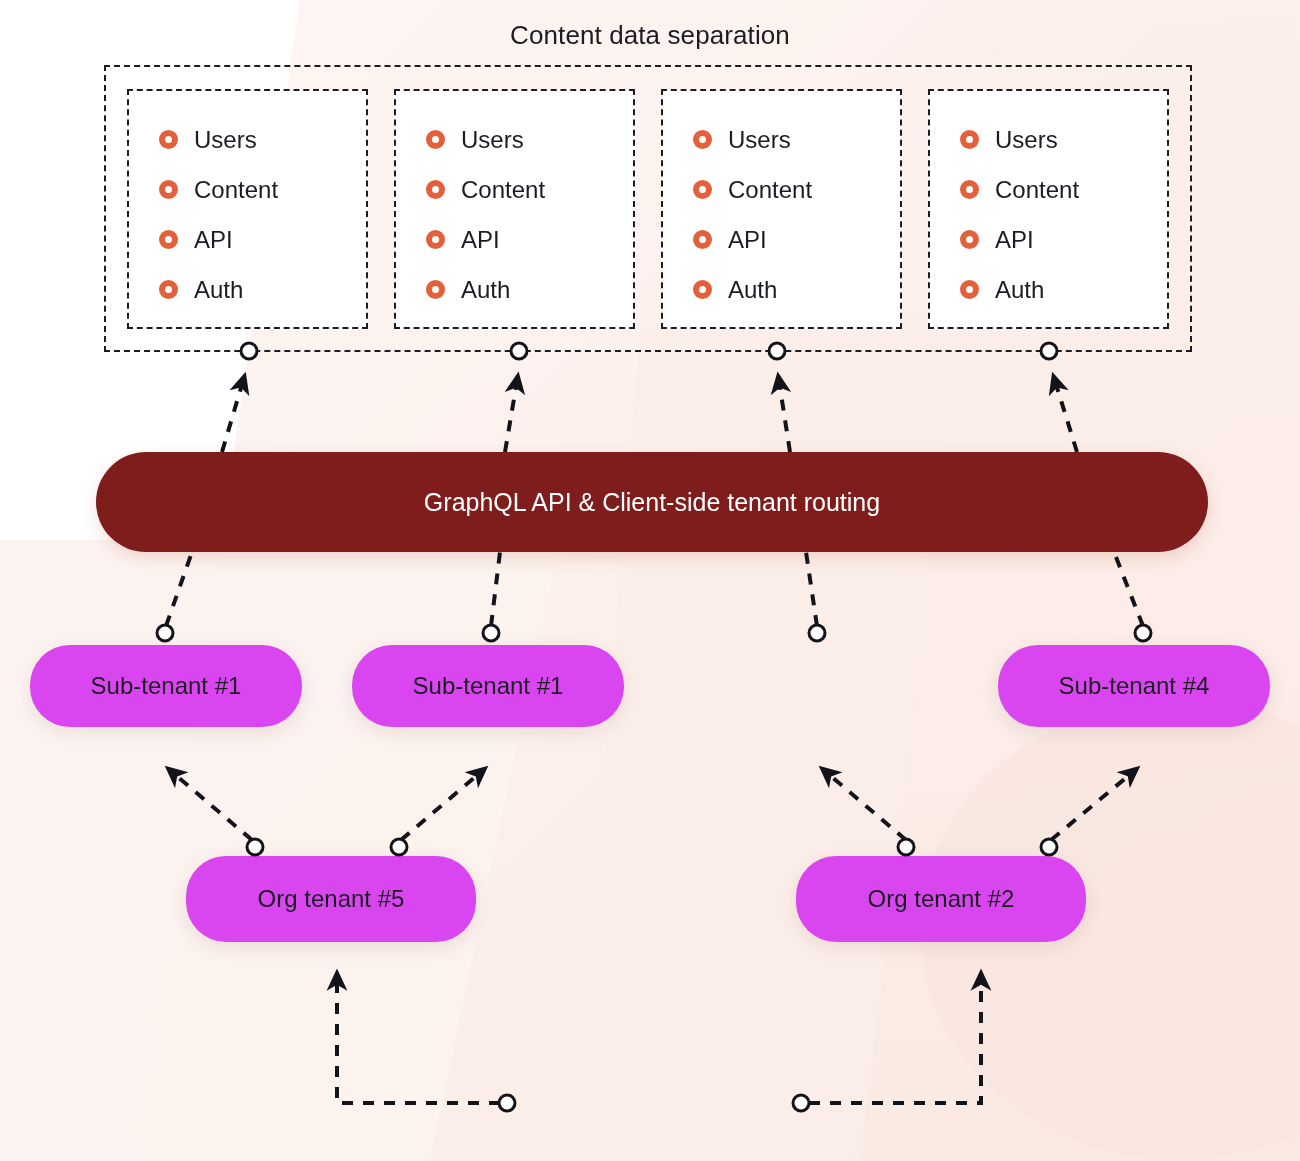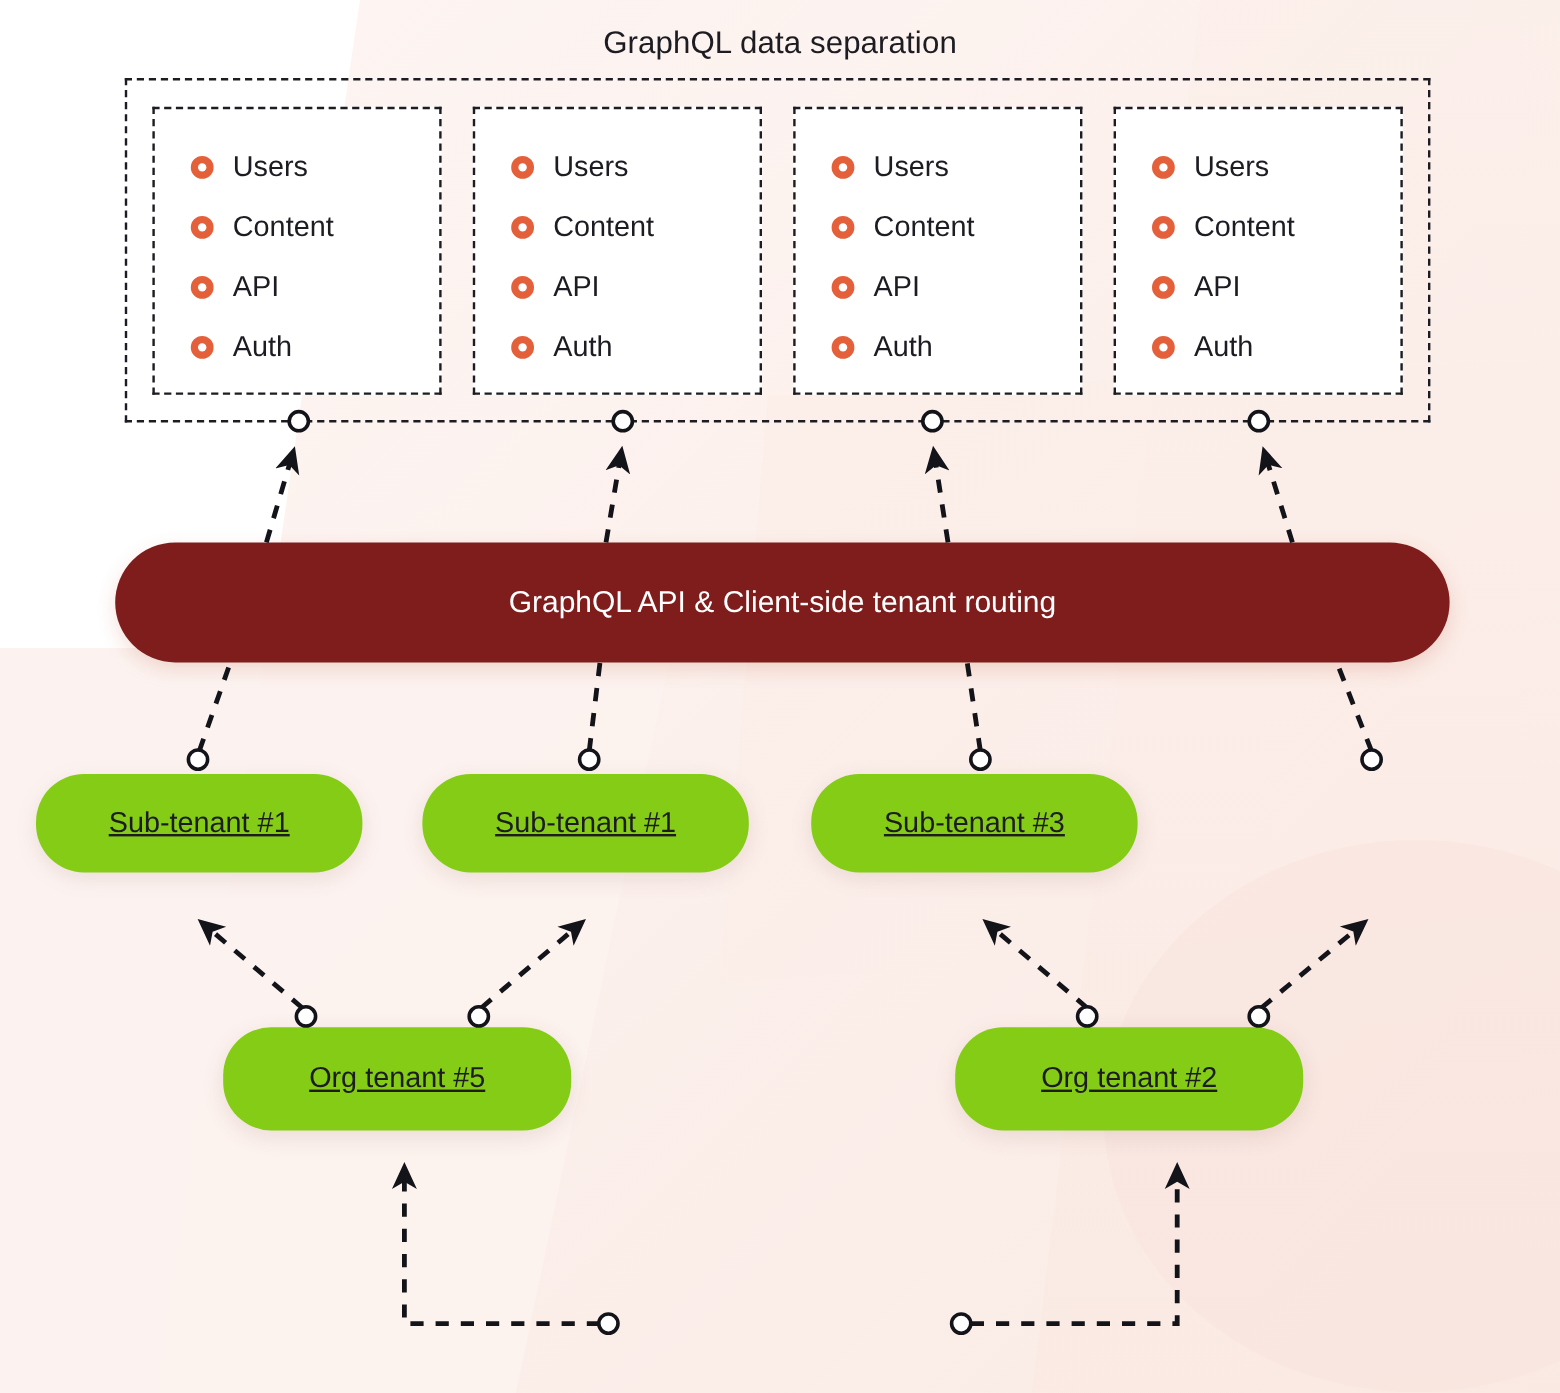--- a/index.html
+++ b/index.html
@@ -110,31 +110,30 @@
     font-size: 25px;
     display: flex;
     align-items: center;
     justify-content: center;
     z-index: 5;
     box-shadow: 0 6px 16px rgba(190, 85, 50, .18);
   }
   
   .node-pill {
     position: absolute;
-    background: #84cc16;
+    background: #d946ef;
     border-radius: 40px;
     display: flex;
     align-items: center;
     justify-content: center;
     font-size: 24px;
     color: #1c1c22;
     box-shadow: 0 5px 18px rgba(120, 80, 70, .13);
     z-index: 5;
     box-sizing: border-box;
-    text-decoration: underline;
   }
   .sub-tenant { width: 272px; height: 82px; top: 645px; }
   #sub-tenant-1 { left: 30px; }
   #sub-tenant-2 { left: 352px; }
   #sub-tenant-3 { left: 676px; }
   #sub-tenant-4 { left: 998px; }
   .org-tenant { width: 290px; height: 86px; top: 856px; }
   #org-tenant-1 { left: 186px; }
   #org-tenant-2 { left: 796px; }
   #root-tenant { width: 288px; height: 86px; top: 1060px; left: 511px; }
@@ -176,21 +175,21 @@
       </linearGradient>
     </defs>
     <rect x="0" y="0" width="1300" height="1161" fill="#ffffff"></rect>
     <polygon points="300,0 1300,0 1300,1161 130,1161" fill="url(#bgA)" opacity="0.85"></polygon>
     <polygon points="1000,0 1300,0 1300,1161 860,1161" fill="url(#bgB)" opacity="0.6"></polygon>
     <polygon points="0,540 560,540 430,1161 0,1161" fill="#FCF2EE" opacity="0.9"></polygon>
     <polygon points="640,330 1300,300 1300,760 600,820" fill="#FBEDE8" opacity="0.55"></polygon>
     <ellipse cx="1180" cy="930" rx="260" ry="230" fill="#F8E3DB" opacity="0.45"></ellipse>
   </svg>
 
-  <div id="diagram-title">GraphQL data separation</div>
+  <div id="diagram-title">Content data separation</div>
 
   <div id="separation-container">
     <div id="tenant-boxes">
 
       <div class="tenant-box">
         <div class="feature-row">
           <span class="ring-bullet"></span>
           <span class="feature-label">Users</span>
         </div>
         <div class="feature-row">
@@ -270,22 +269,22 @@
   <div id="api-bar">
     <span>GraphQL API &amp; Client-side tenant routing</span>
   </div>
 
   <div class="node-pill sub-tenant" id="sub-tenant-1">
     <span>Sub-tenant #1</span>
   </div>
   <div class="node-pill sub-tenant" id="sub-tenant-2">
     <span>Sub-tenant #1</span>
   </div>
-  <div class="node-pill sub-tenant" id="sub-tenant-3">
-    <span>Sub-tenant #3</span>
+  <div class="node-pill sub-tenant" id="sub-tenant-4">
+    <span>Sub-tenant #4</span>
   </div>
 
   <div class="node-pill org-tenant" id="org-tenant-1">
     <span>Org tenant #5</span>
   </div>
   <div class="node-pill org-tenant" id="org-tenant-2">
     <span>Org tenant #2</span>
   </div>
 
 

